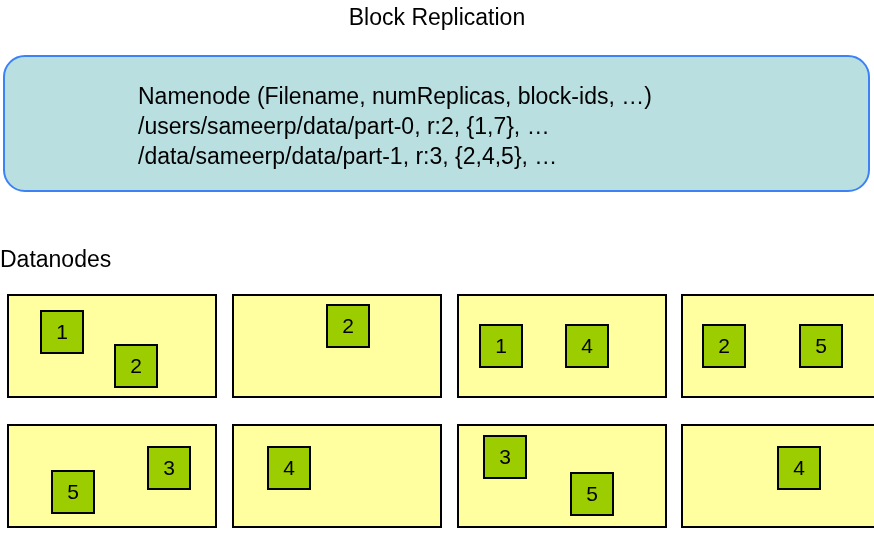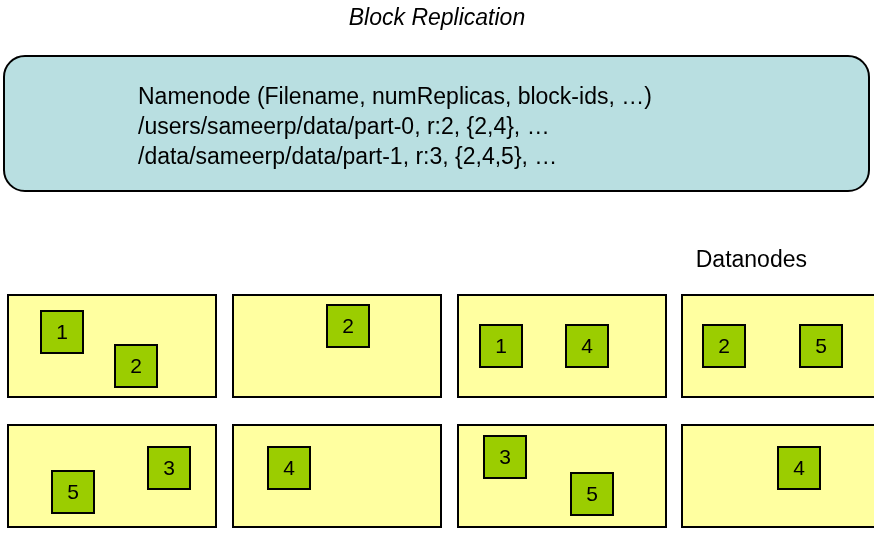--- a/index.html
+++ b/index.html
@@ -29,33 +29,32 @@
     position: absolute;
     left: 0;
     top: 3px;
     width: 874px;
     text-align: center;
     font-size: 23px;
     line-height: 28px;
     letter-spacing: 0px;
     color: #000000;
     white-space: nowrap;
-    font-style: italic;
   }
 
   
   .namenode-panel {
     position: absolute;
     left: 3px;
     top: 55px;
     width: 867px;
     height: 137px;
     box-sizing: border-box;
     background: #b9dfe1;
-    border: 2px solid #000000;
+    border: 2px solid #3b82f6;
     border-radius: 22px;
   }
   .namenode-text {
     position: absolute;
     left: 133px;
     top: 24px;
     font-size: 23px;
     line-height: 30px;
     color: #000000;
     white-space: nowrap;
@@ -64,21 +63,21 @@
     display: block;
     white-space: nowrap;
   }
 
   
   .datanodes-label {
     position: absolute;
     left: 0;
     top: 245px;
     width: 807px;
-    text-align: right;
+    text-align: left;
     font-size: 23px;
     line-height: 28px;
     color: #000000;
     white-space: nowrap;
   }
 
   .datanode {
     position: absolute;
     box-sizing: border-box;
     background: #ffffa0;
@@ -112,21 +111,21 @@
 </head>
 <body>
 
 <div id="diagram">
 
   <div class="diagram-title">Block Replication</div>
 
   <div class="namenode-panel">
     <div class="namenode-text">
       <span class="namenode-line">Namenode (Filename, numReplicas, block-ids, …)</span>
-      <span class="namenode-line">/users/sameerp/data/part-0, r:2, {2,4}, …</span>
+      <span class="namenode-line">/users/sameerp/data/part-0, r:2, {1,7}, …</span>
       <span class="namenode-line">/data/sameerp/data/part-1, r:3, {2,4,5}, …</span>
     </div>
   </div>
 
   <div class="datanodes-label">Datanodes</div>
 
   <div class="datanode dn-r1 dn-c1">
     <div class="block" style="left:31px;top:14px;">1</div>
     <div class="block" style="left:105px;top:48px;">2</div>
   </div>

